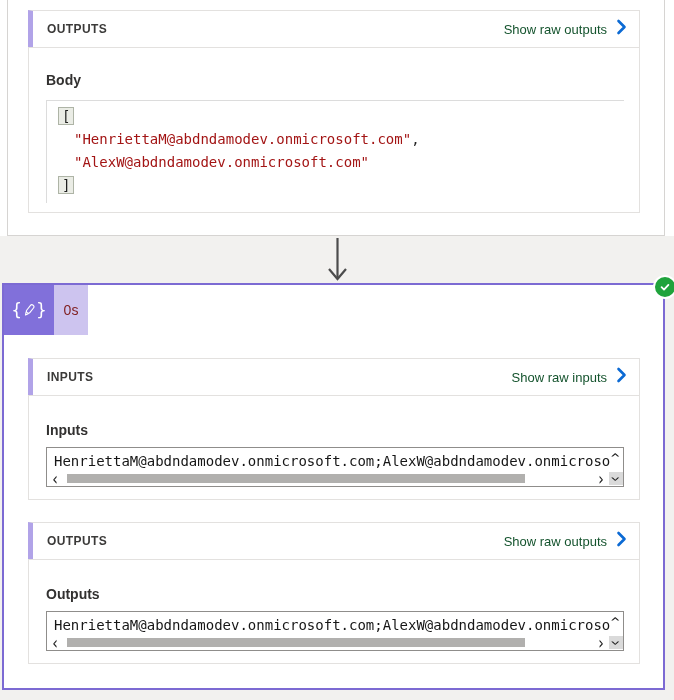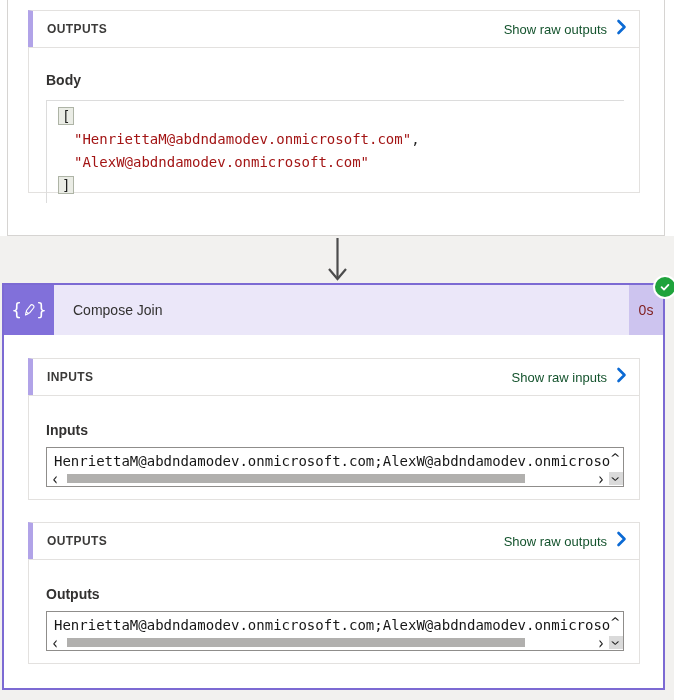--- a/index.html
+++ b/index.html
@@ -80,21 +80,21 @@
   <span class="raw-link">
     <span class="raw-link-text">Show raw outputs</span>
     <span>
       <svg width="11" height="16" viewBox="0 0 11 16">
           <path d="M2.5 2 L8.5 8 L2.5 14" stroke="#0b6ad4" stroke-width="2.6" fill="none" stroke-linecap="round" stroke-linejoin="round"></path>
         </svg>
     </span>
   </span>
 </div>
 
-<div class="sec-content" style="top:47px;height:146px;">
+<div class="sec-content" style="top:47px;height:166px;">
   <span class="field-label" style="top:24px;">Body</span>
   <div class="code">
     <div><span class="br">[</span></div>
     <div class="indent"><span class="str">"HenriettaM@abdndamodev.onmicrosoft.com"</span><span>,</span></div>
     <div class="indent"><span class="str">"AlexW@abdndamodev.onmicrosoft.com"</span></div>
     <div><span class="br">]</span></div>
   </div>
 </div>
 
 <svg class="arrow" width="21" height="45" viewBox="0 0 21 45">
@@ -106,23 +106,20 @@
   <div class="cc-header">
     <div class="cc-icon">
       <span class="brace">{</span>
       <svg width="12" height="15" viewBox="0 0 12 15">
         <g transform="rotate(38 6 7.5)">
           <rect x="4" y="0.8" width="4" height="9.6" rx="2" fill="none" stroke="#fff" stroke-width="1.1"></rect>
           <path d="M4.6 10.4 L6 13.2 L7.4 10.4" fill="none" stroke="#fff" stroke-width="1.1" stroke-linejoin="round"></path>
         </g>
       </svg>
       <span class="brace">}</span>
-    </div>
-    <div class="cc-titlearea">
-      <span class="cc-title">Compose Join</span>
     </div>
     <div class="cc-duration">0s</div>
   </div>
 </div>
 <div class="check-badge">
   <svg width="12" height="12" viewBox="0 0 12 12">
     <path d="M2.6 6.2 L5 8.6 L9.4 3.9" stroke="#fff" stroke-width="1.8" fill="none" stroke-linecap="round" stroke-linejoin="round"></path>
   </svg>
 </div>
 

